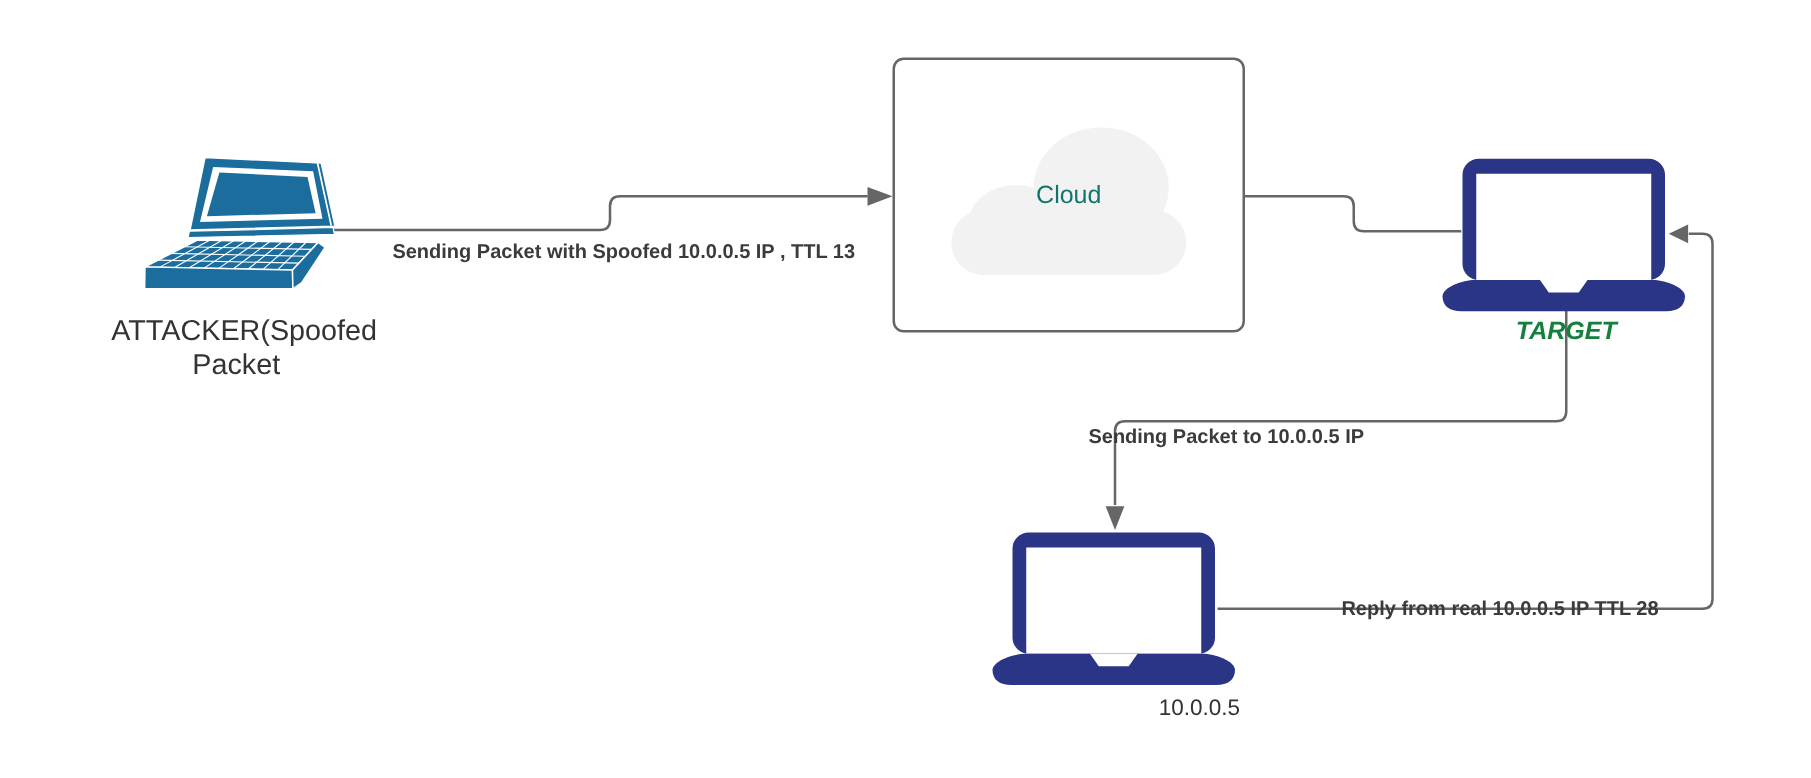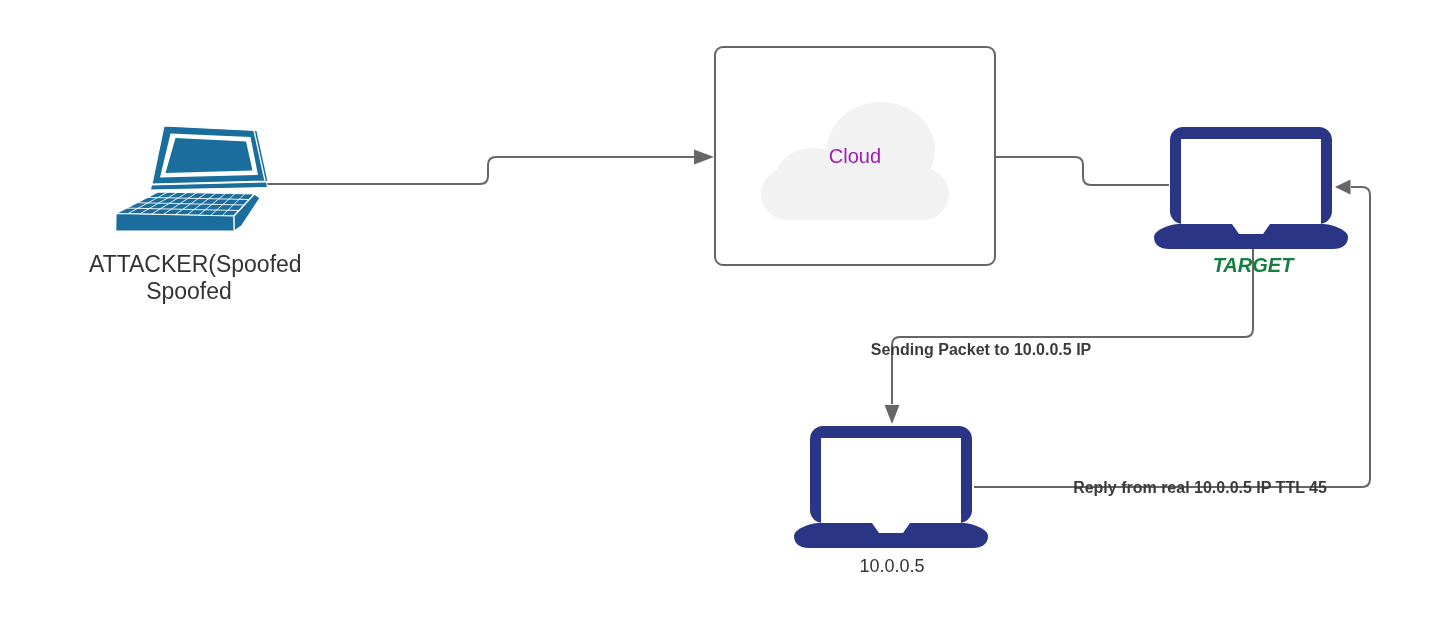--- a/index.html
+++ b/index.html
@@ -11,21 +11,21 @@
     overflow:hidden;
   }
   .layer{position:absolute;left:0;top:0;}
   .lbl{
     position:absolute;
     color:#333333;
     text-align:center;
     z-index:5;
   }
   .node-lbl{font-size:23px;line-height:27px;}
-  .cloud-lbl{font-size:20px;color:#a21caf;}
+  .cloud-lbl{font-size:20px;color:#0f766e;}
   .target-lbl{font-size:20px;font-weight:bold;font-style:italic;color:#15803d;}
   .host-lbl{font-size:18px;}
   .edge-lbl{font-size:16px;font-weight:bold;color:#3b3b3b;line-height:19px;}
 </style>
 </head>
 <body>
 
 <div class="canvas">
 
   <svg class="layer" width="1449" height="622" viewBox="0 0 1449 622">
@@ -93,27 +93,28 @@
       <use href="#navy-laptop"></use>
     </g>
 
     <g transform="translate(794,426)" fill="#2B3585">
       <use href="#navy-laptop"></use>
     </g>
   </svg>
 
   <div class="lbl node-lbl" style="left:89px;top:251px;width:200px;">
     <div>ATTACKER(Spoofed</div>
-    <div>Spoofed</div>
+    <div>Packet</div>
   </div>
 
   <div class="lbl cloud-lbl" style="left:714px;top:145px;width:282px;">Cloud</div>
 
   <div class="lbl target-lbl" style="left:1153px;top:254px;width:200px;">TARGET</div>
 
-  <div class="lbl host-lbl" style="left:792px;top:556px;width:200px;">10.0.0.5</div>
+  <div class="lbl host-lbl" style="left:792px;top:556px;width:200px;text-align:right;">10.0.0.5</div>
 
+  <div class="lbl edge-lbl" style="left:299px;top:192px;width:400px;">Sending Packet with Spoofed 10.0.0.5 IP , TTL 13</div>
 
   <div class="lbl edge-lbl" style="left:856px;top:340px;width:250px;">Sending Packet to 10.0.0.5 IP</div>
 
-  <div class="lbl edge-lbl" style="left:1050px;top:478px;width:300px;">Reply from real 10.0.0.5 IP TTL 45</div>
+  <div class="lbl edge-lbl" style="left:1050px;top:478px;width:300px;">Reply from real 10.0.0.5 IP TTL 28</div>
 
 </div>
 
 </body></html>

